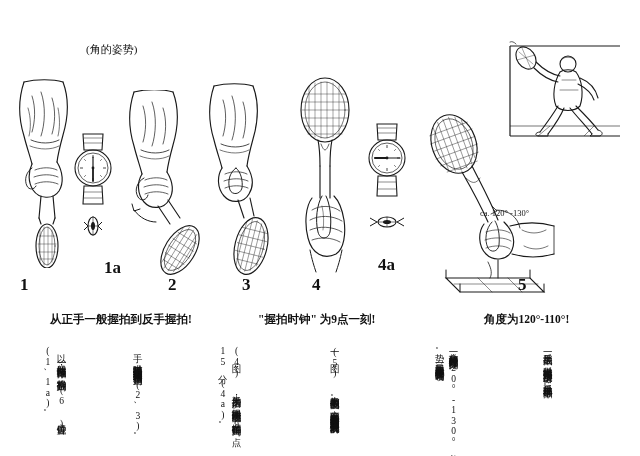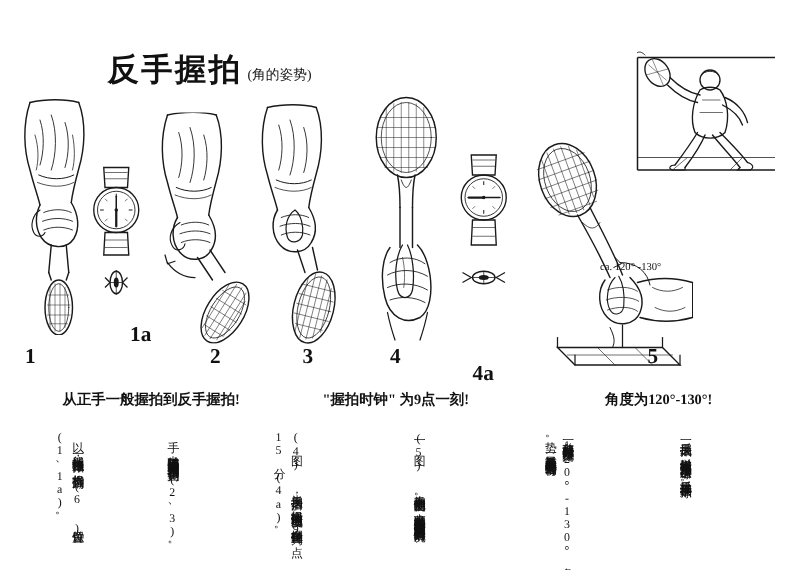--- a/index.html
+++ b/index.html
@@ -82,21 +82,20 @@
 
   
   .f5box{position:absolute;}
 </style>
 </head>
 <body>
 
 <div class="page">
 
   <div class="title-wrap">
-    <span class="title-main">反手握拍</span>
     <span class="title-sub">(角的姿势)</span>
   </div>
 
   <div class="figures">
 
     <svg class="fig" style="left:8px;top:8px;" width="80" height="190" viewBox="0 0 80 190">
       <g class="ink" stroke-width="1.15" stroke-linecap="round">
 
         <path d="M16 4 C10 22 11 42 16 58 C19 70 22 78 24 86"></path>
         <path d="M55 4 C61 20 60 40 55 57 C52 68 50 76 49 84"></path>
@@ -324,21 +323,21 @@
       </g>
       <g class="ink" stroke-width="1.1">
         <ellipse cx="31" cy="100" rx="9" ry="5"></ellipse>
         <path d="M21 100 L41 100" stroke-width="0.6"></path>
         <path d="M31 95 L31 105" stroke-width="0.6"></path>
         <path d="M14 96 L21 100 L14 104" stroke-width="1"></path>
         <path d="M48 96 L41 100 L48 104" stroke-width="1"></path>
         <ellipse cx="31" cy="100" rx="4" ry="2" fill="#1a1a1a" stroke="none"></ellipse>
       </g>
     </svg>
-    <div class="numlabel" style="left:378px;top:185px;margin-top:34px;">4a</div>
+    <div class="numlabel" style="left:378px;top:185px;">4a</div>
 
     <svg class="fig" style="left:418px;top:32px;" width="140" height="200" viewBox="0 0 140 200">
       <g class="ink" stroke-width="1.15" stroke-linecap="round">
 
         <g transform="rotate(-20 36 42)">
           <ellipse cx="36" cy="42" rx="22" ry="30"></ellipse>
           <ellipse cx="36" cy="42" rx="18" ry="26" stroke-width="0.6"></ellipse>
           <path d="M22 20 L22 64" stroke-width="0.4"></path>
           <path d="M28 16 L28 68" stroke-width="0.4"></path>
           <path d="M34 15 L34 69" stroke-width="0.4"></path>
@@ -429,21 +428,21 @@
 
         <path d="M18 4 C16 2 14 1 12 2" stroke-width="0.7"></path>
       </g>
     </svg>
 
   </div>
 
   <div class="band">
     <span class="b1">从正手一般握拍到反手握拍!</span>
     <span class="b2">"握拍时钟" 为9点一刻!</span>
-    <span class="b3">角度为120°-130°!</span>
+    <span class="b3">角度为120°-110°!</span>
   </div>
 
   <div class="cols">
     <div class="vcol c1">以 一般握拍法拉轻握球拍，将拇指翻到 (6 点钟位置) (1、1a)。</div>
     <div class="vcol c2">手 中球拍随手指尽量向右转直到大拇指转到拍另一侧为止 (2、3)。</div>
     <div class="vcol c3">(图4) 为反手握拍后，拇指即击球的透视图。在握拍时钟正为9点15分 (4a)。</div>
     <div class="vcol c4">一(图5) 为右手握拍的侧视图。由此亦可以清楚的看到大拇指所在位置和前臂和腕的发力的情况。</div>
     <div class="vcol c5">一前臂和拍杆光时应时刻保持120°-130°角的姿势。一最重要的是手腕要随手臂灵活转动。</div>
     <div class="vcol c6">一反手握拍成 叫做拇指握拍主要是用于反手击球，反手挑球和反手平抽球。</div>
   </div>

